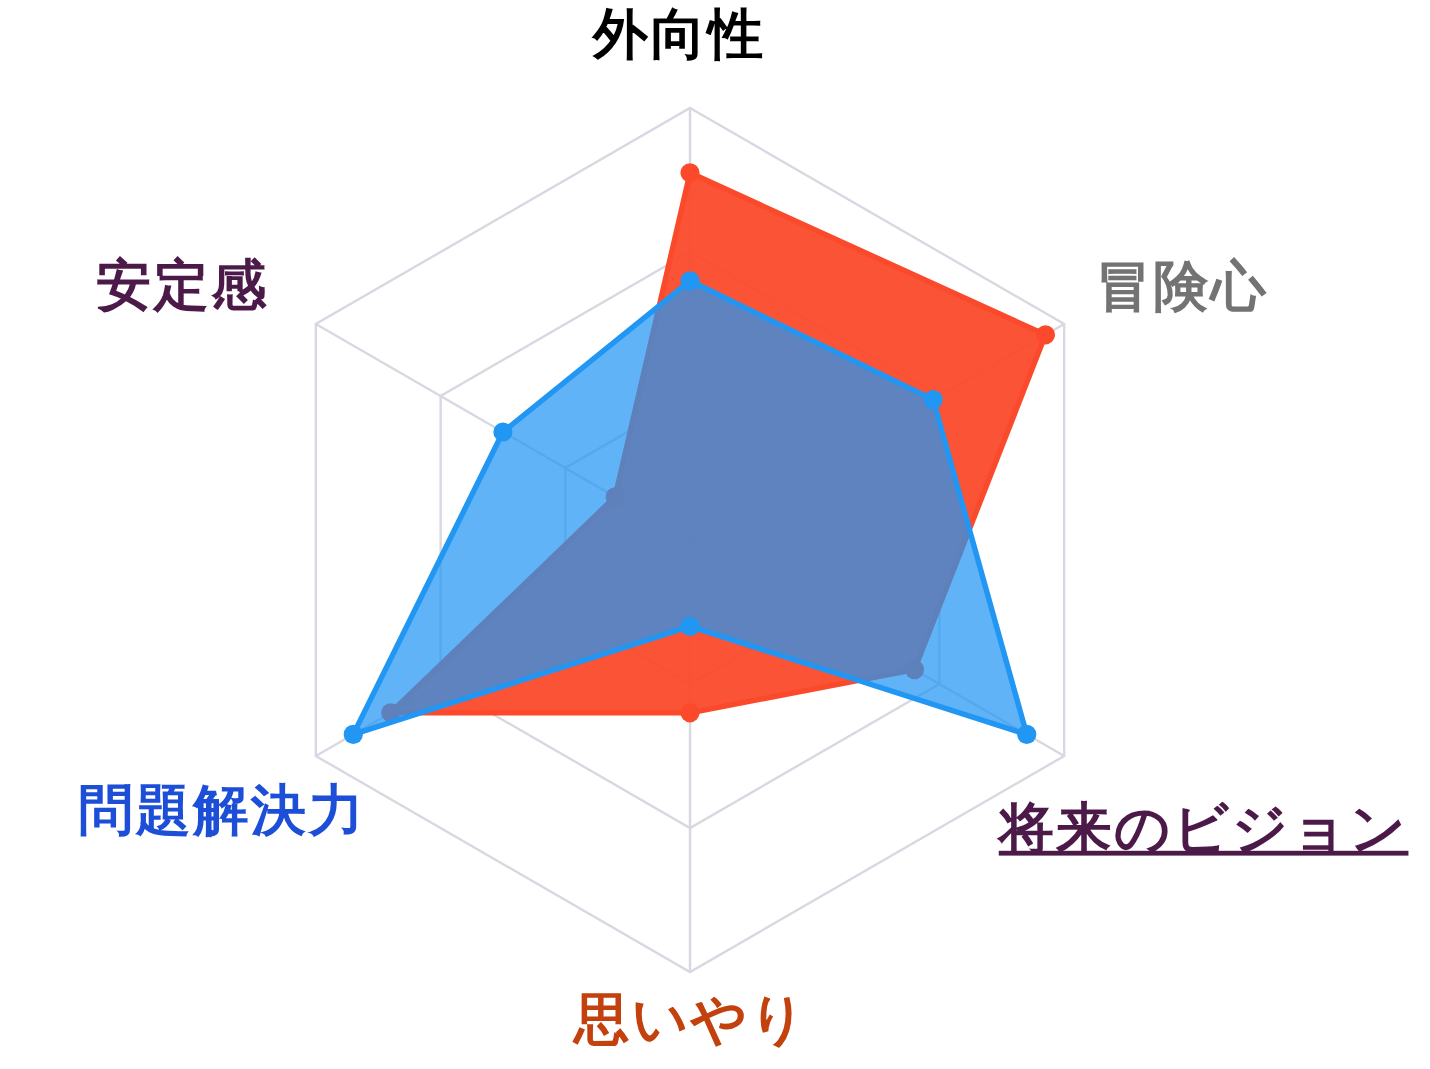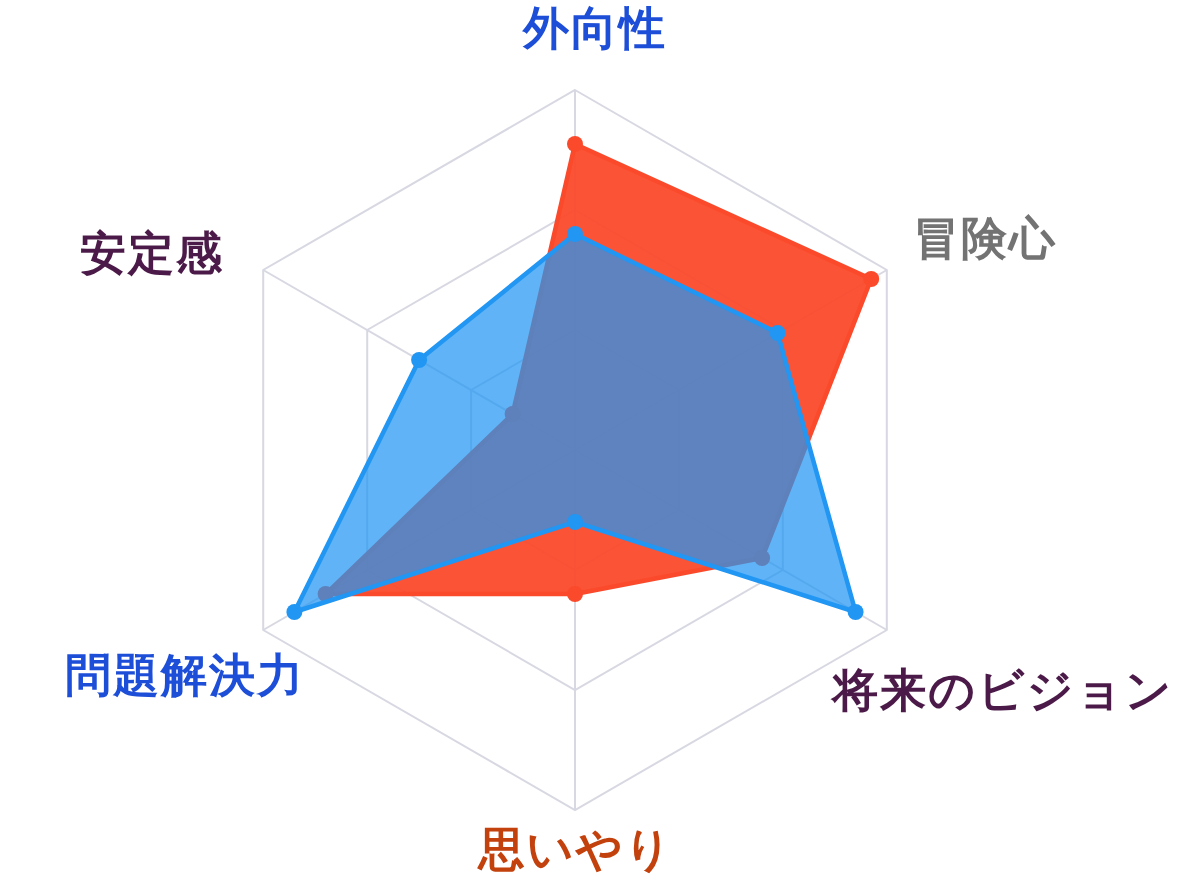--- a/index.html
+++ b/index.html
@@ -55,19 +55,19 @@
       <circle cx="512.6" cy="414.0" r="8" fill="#FB4A2B"></circle>
       <polygon points="575.0,234.0 777.6,333.0 855.6,612.0 575.0,522.0 294.4,612.0 419.1,360.0" fill="#2196F3" fill-opacity="0.72" stroke="#2196F3" stroke-width="4.5" stroke-linejoin="round"></polygon>
       <circle cx="575.0" cy="234.0" r="8" fill="#2196F3"></circle>
       <circle cx="777.6" cy="333.0" r="8" fill="#2196F3"></circle>
       <circle cx="855.6" cy="612.0" r="8" fill="#2196F3"></circle>
       <circle cx="575.0" cy="522.0" r="8" fill="#2196F3"></circle>
       <circle cx="294.4" cy="612.0" r="8" fill="#2196F3"></circle>
       <circle cx="419.1" cy="360.0" r="8" fill="#2196F3"></circle>
     </svg>
 
-  <div class="axis-label" style="left: 595px; top: 28px; color: #1d4ed8;">外向性</div>
+  <div class="axis-label" style="left: 566px; top: 28px; color: #000000;">外向性</div>
   <div class="axis-label" style="left: 985px; top: 238px; color: #737373;">冒険心</div>
-  <div class="axis-label" style="left: 1003px; top: 690px; color: rgb(75, 26, 72);">将来のビジョン</div>
+  <div class="axis-label" style="left: 1003px; top: 690px; color: rgb(75, 26, 72); text-decoration: underline;">将来のビジョン</div>
   <div class="axis-label" style="left: 576px; top: 849px; color: #c2410c;">思いやり</div>
   <div class="axis-label" style="left: 185px; top: 675px; color: #1d4ed8;">問題解決力</div>
-  <div class="axis-label" style="left: 152px; top: 253px; color: rgb(75, 26, 72);">安定感</div>
+  <div class="axis-label" style="left: 152px; top: 237px; color: rgb(75, 26, 72);">安定感</div>
 </div>
 
 </body></html>

